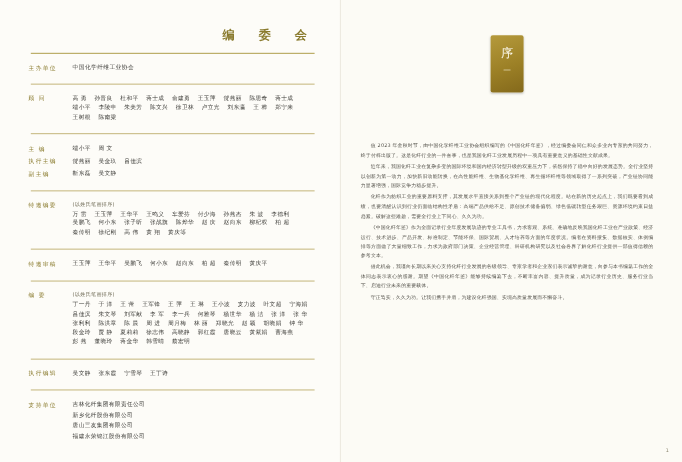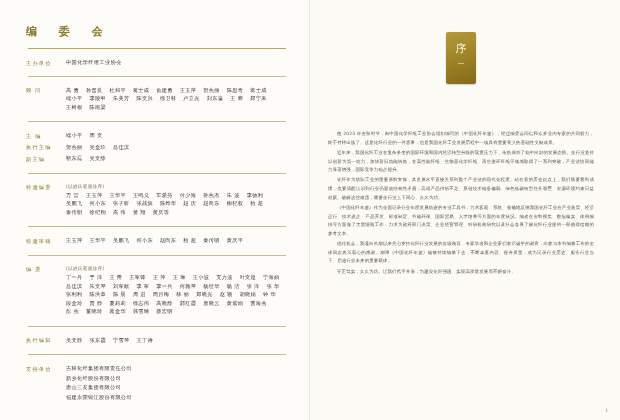--- a/index.html
+++ b/index.html
@@ -39,21 +39,21 @@
   }
   .gutter {
     position: absolute;
     left: 309px;
     top: 0;
     width: 2px;
     height: 420px;
     background: linear-gradient(to right, rgba(180,170,140,0.30), rgba(255,255,255,0.0));
   }
   .page-title {
-    text-align: left;
+    text-align: right;
     color: #8a7b2e;
     font-size: 11px;
     letter-spacing: 9px;
     font-weight: bold;
     margin: 6px 0 2px 0;
     font-family: "DejaVu Sans", sans-serif;
   }
   .rule {
     height: 1px;
     background: #b6a75a;

